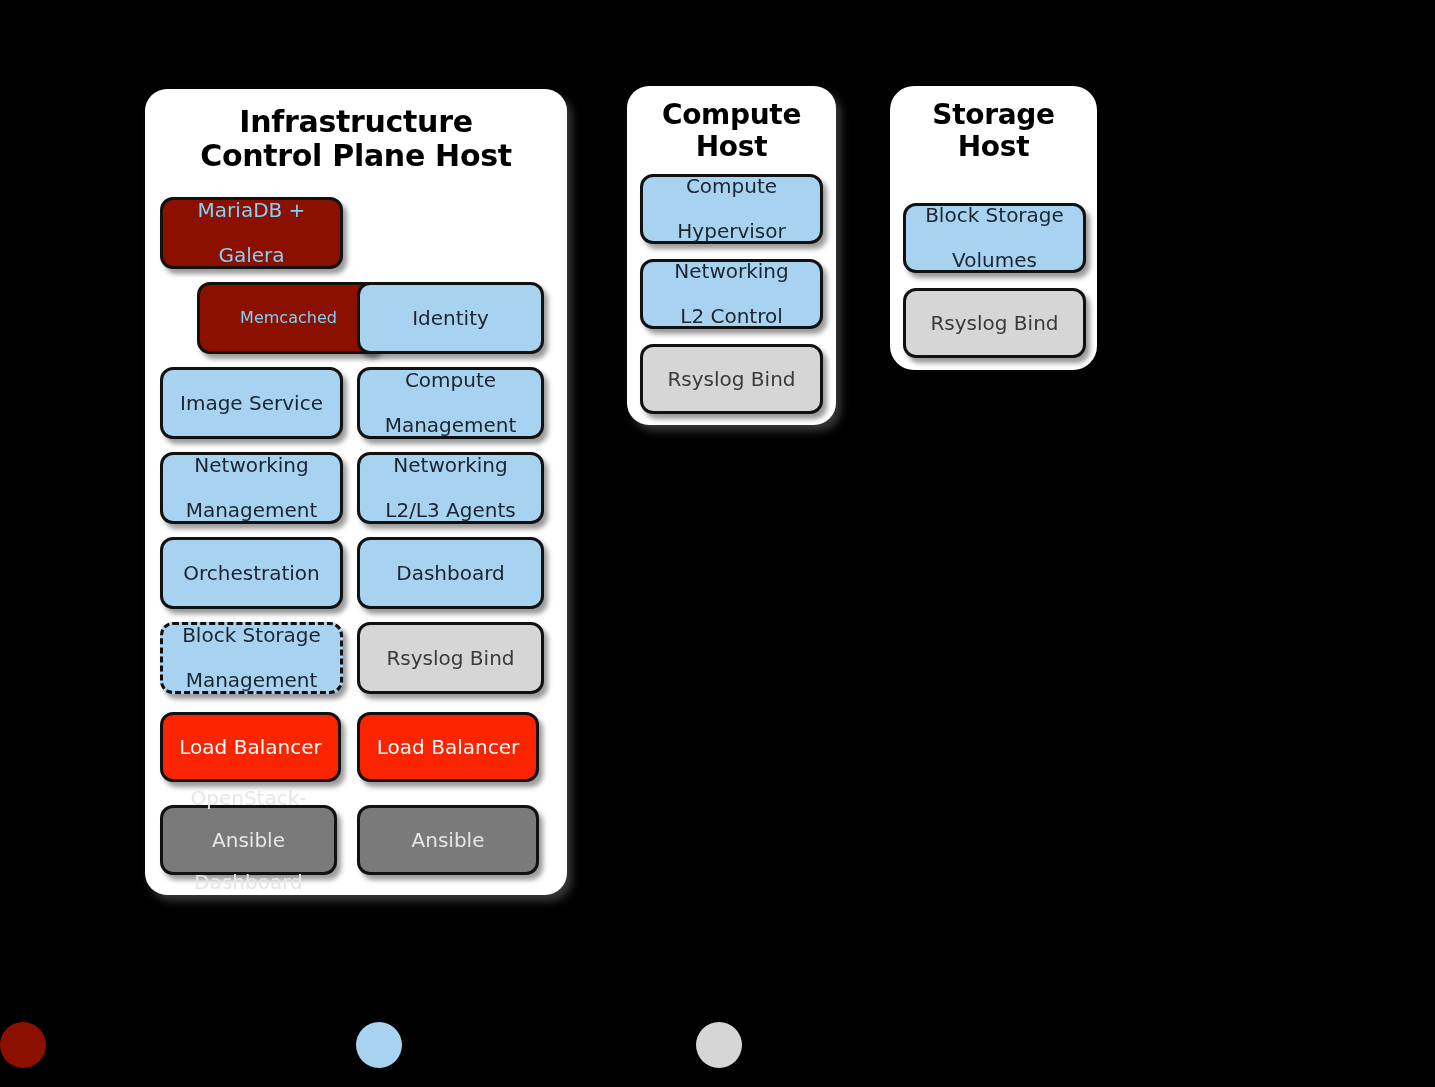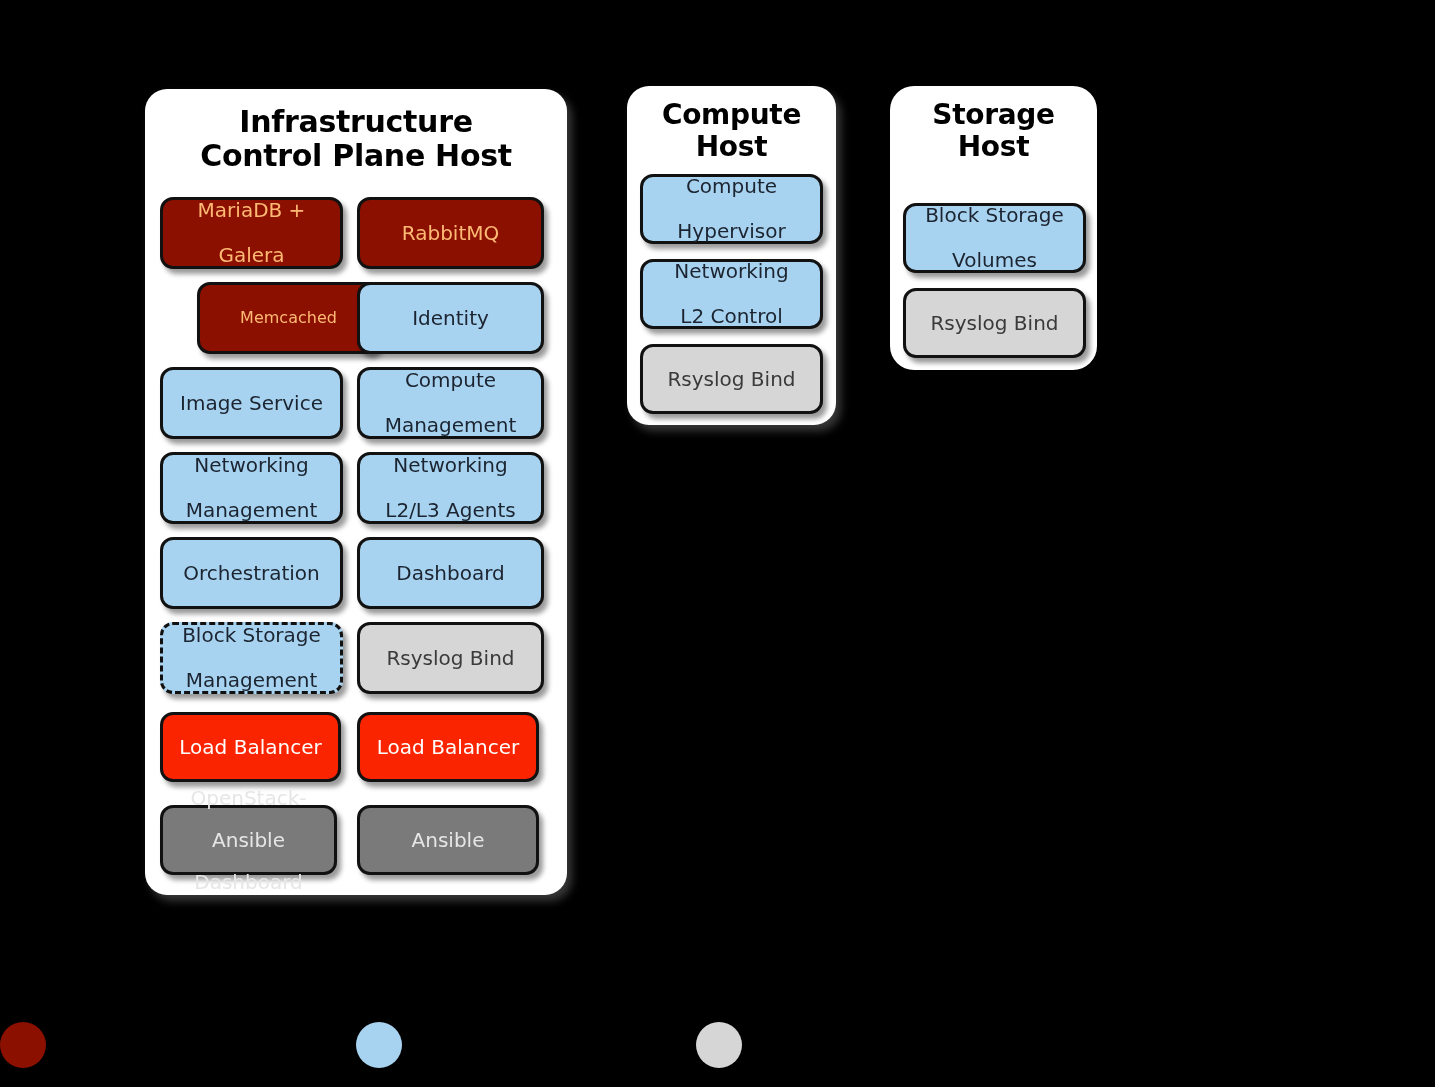--- a/index.html
+++ b/index.html
@@ -59,21 +59,21 @@
     box-shadow: 4px 5px 5px rgba(0,0,0,0.40);
     overflow: visible;
   }
   .svc span {
     display: block;
     width: 100%;
     padding: 0 4px;
     box-sizing: border-box;
   }
 
-  .svc.red    { background: #8C1000; color: #fdba74; }
+  .svc.red    { background: #8C1000; color: #7dd3fc; }
   .svc.blue   { background: #A8D3F0; color: #1b2430; }
   .svc.gray   { background: #D6D6D6; color: #3a3a3a; }
   .svc.dgray  { background: #7A7A7A; color: #e6e6e6; }
   .svc.orange { background: #FA2400; color: #ffffff; }
 
   .svc.dashdot {
     border: 3px dashed #111111;
     border-style: dashed;
   }
 
@@ -99,23 +99,20 @@
       <div>Control Plane Host</div>
     </div>
   </div>
 
   <div class="svc red" style="left:160px; top:197px; width:183px; height:72px; font-size:20px;">
     <span>
       <span>MariaDB +</span><br>
       <span>Galera</span>
     </span>
   </div>
-  <div class="svc red" style="left:357px; top:197px; width:187px; height:72px; font-size:20px;">
-    <span>RabbitMQ</span>
-  </div>
 
   <div class="svc red" style="left:156px; top:282px; width:183px; height:72px; font-size:16px;margin-left:41px;">
     <span>Memcached</span>
   </div>
   <div class="svc blue" style="left:357px; top:282px; width:187px; height:72px; font-size:20px;">
     <span>Identity</span>
   </div>
 
   <div class="svc blue" style="left:160px; top:367px; width:183px; height:72px; font-size:20px;">
     <span>Image Service</span>

